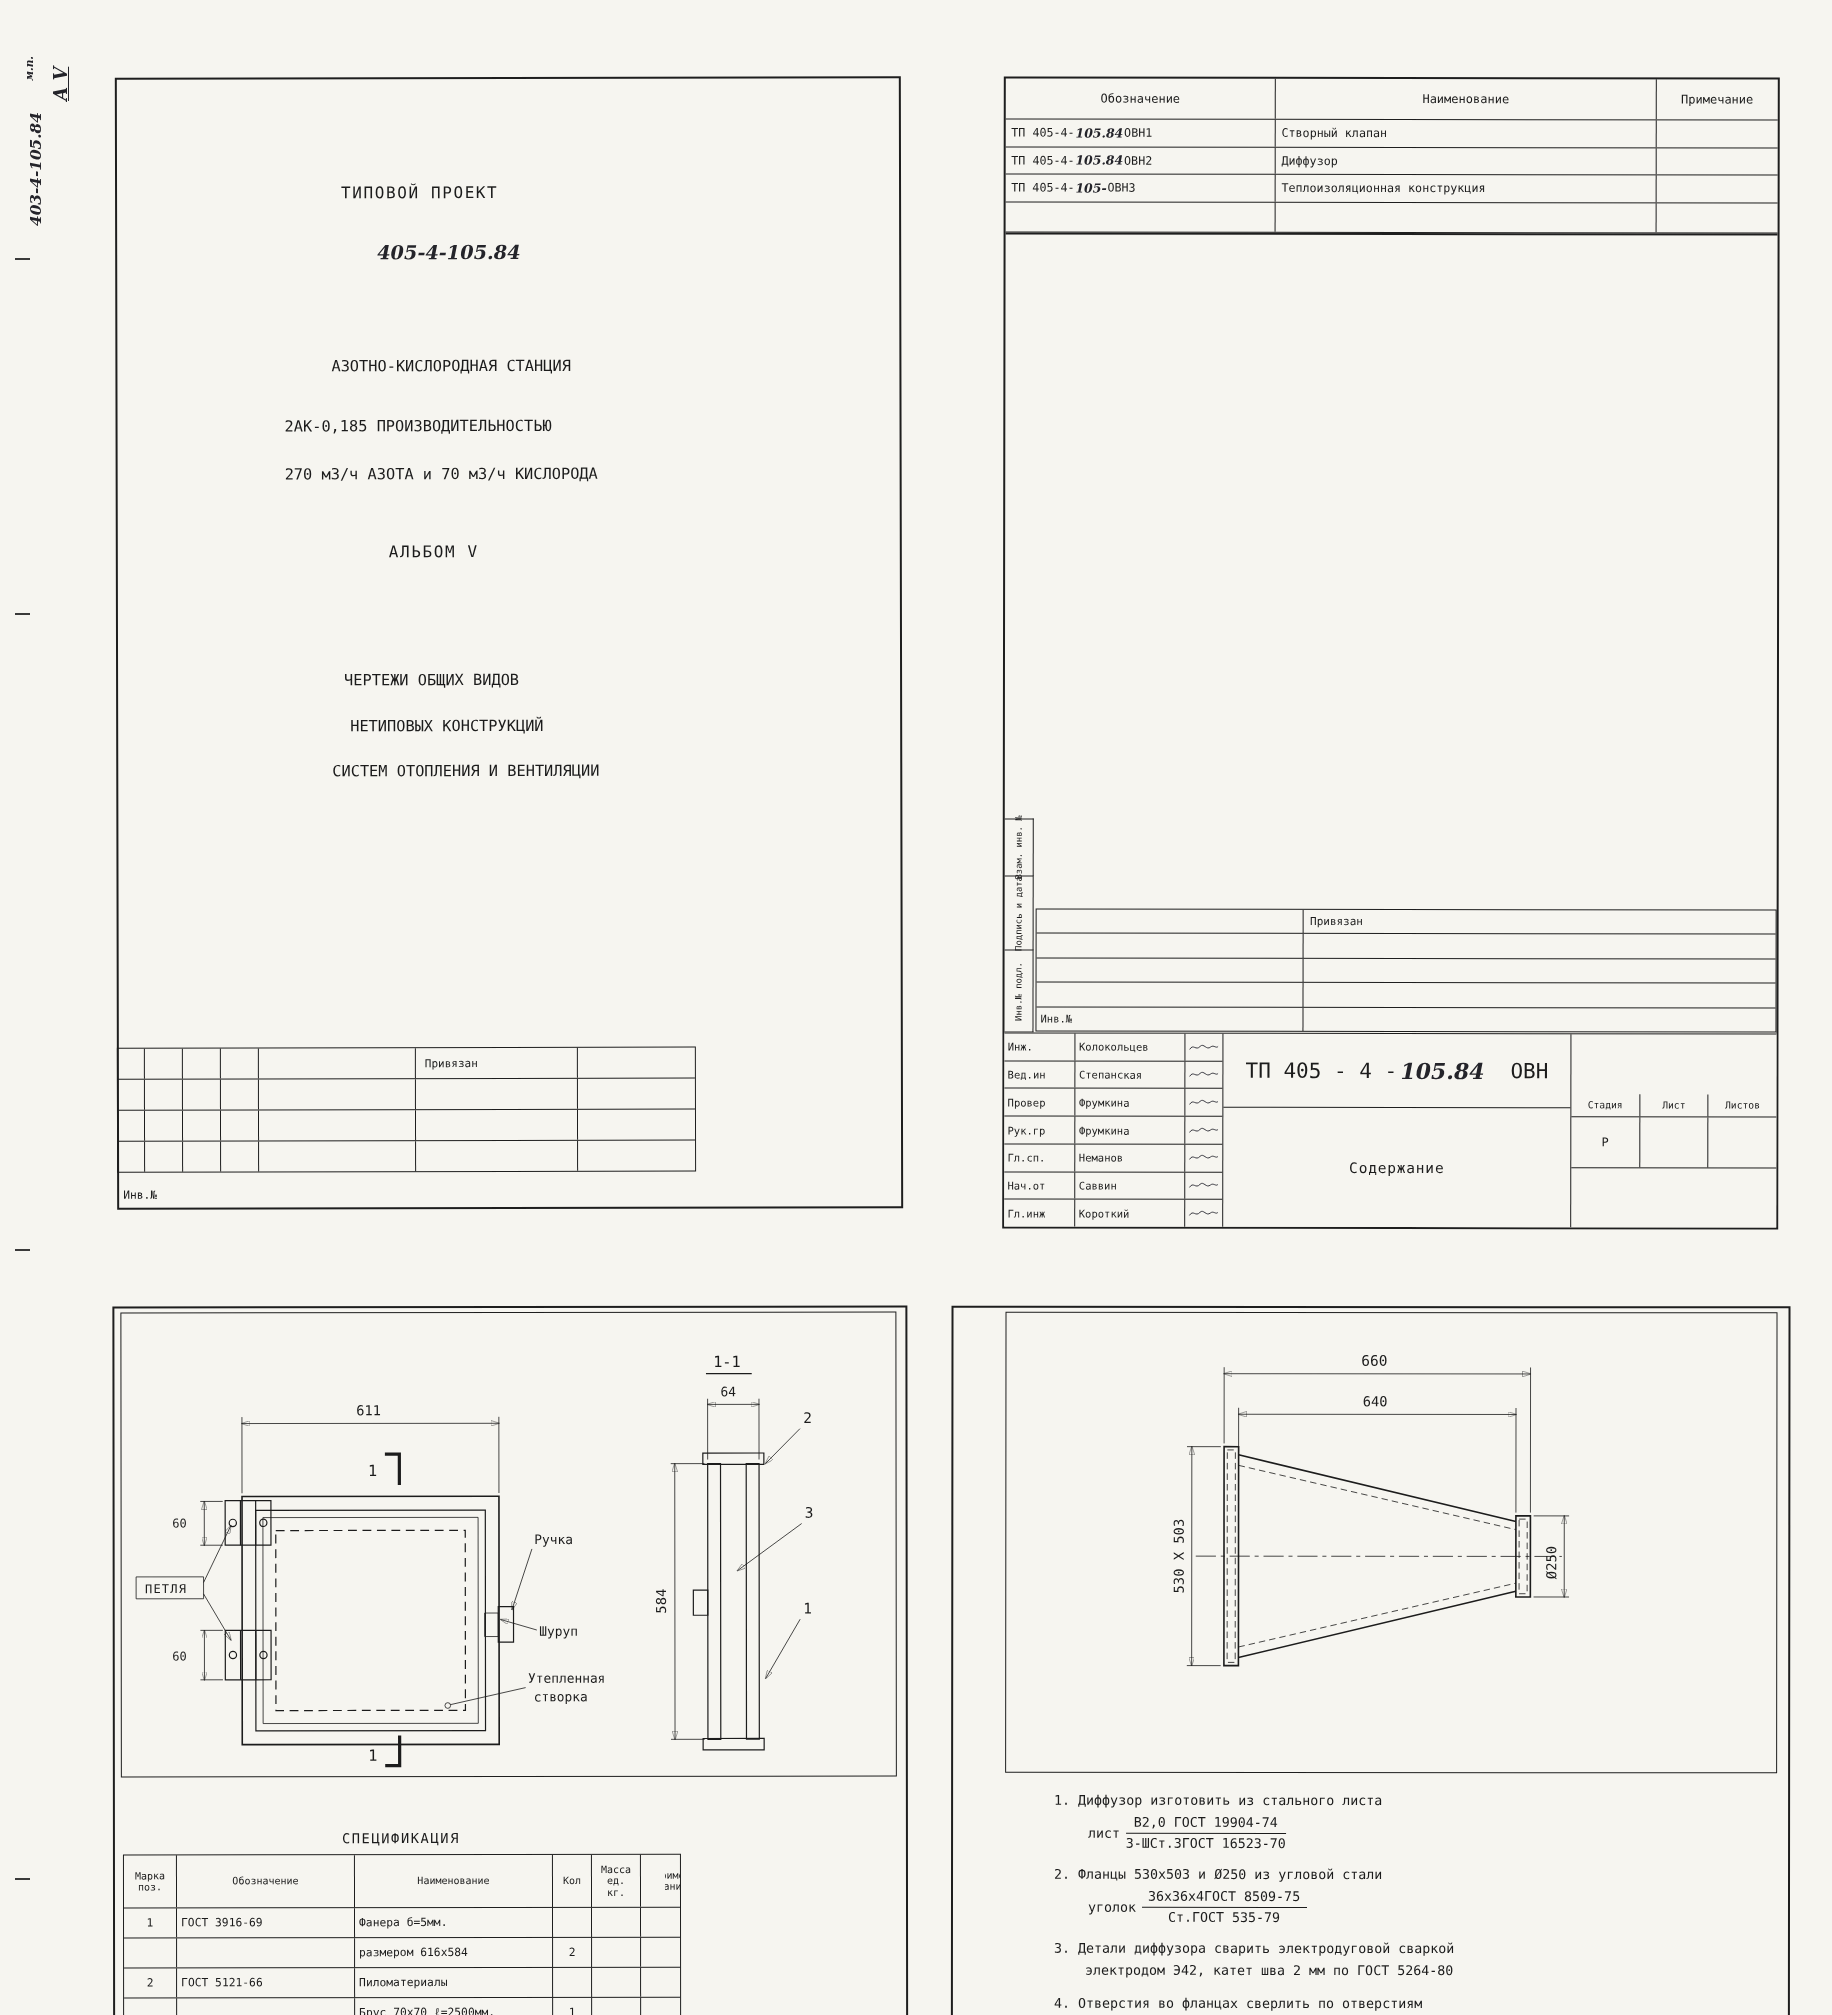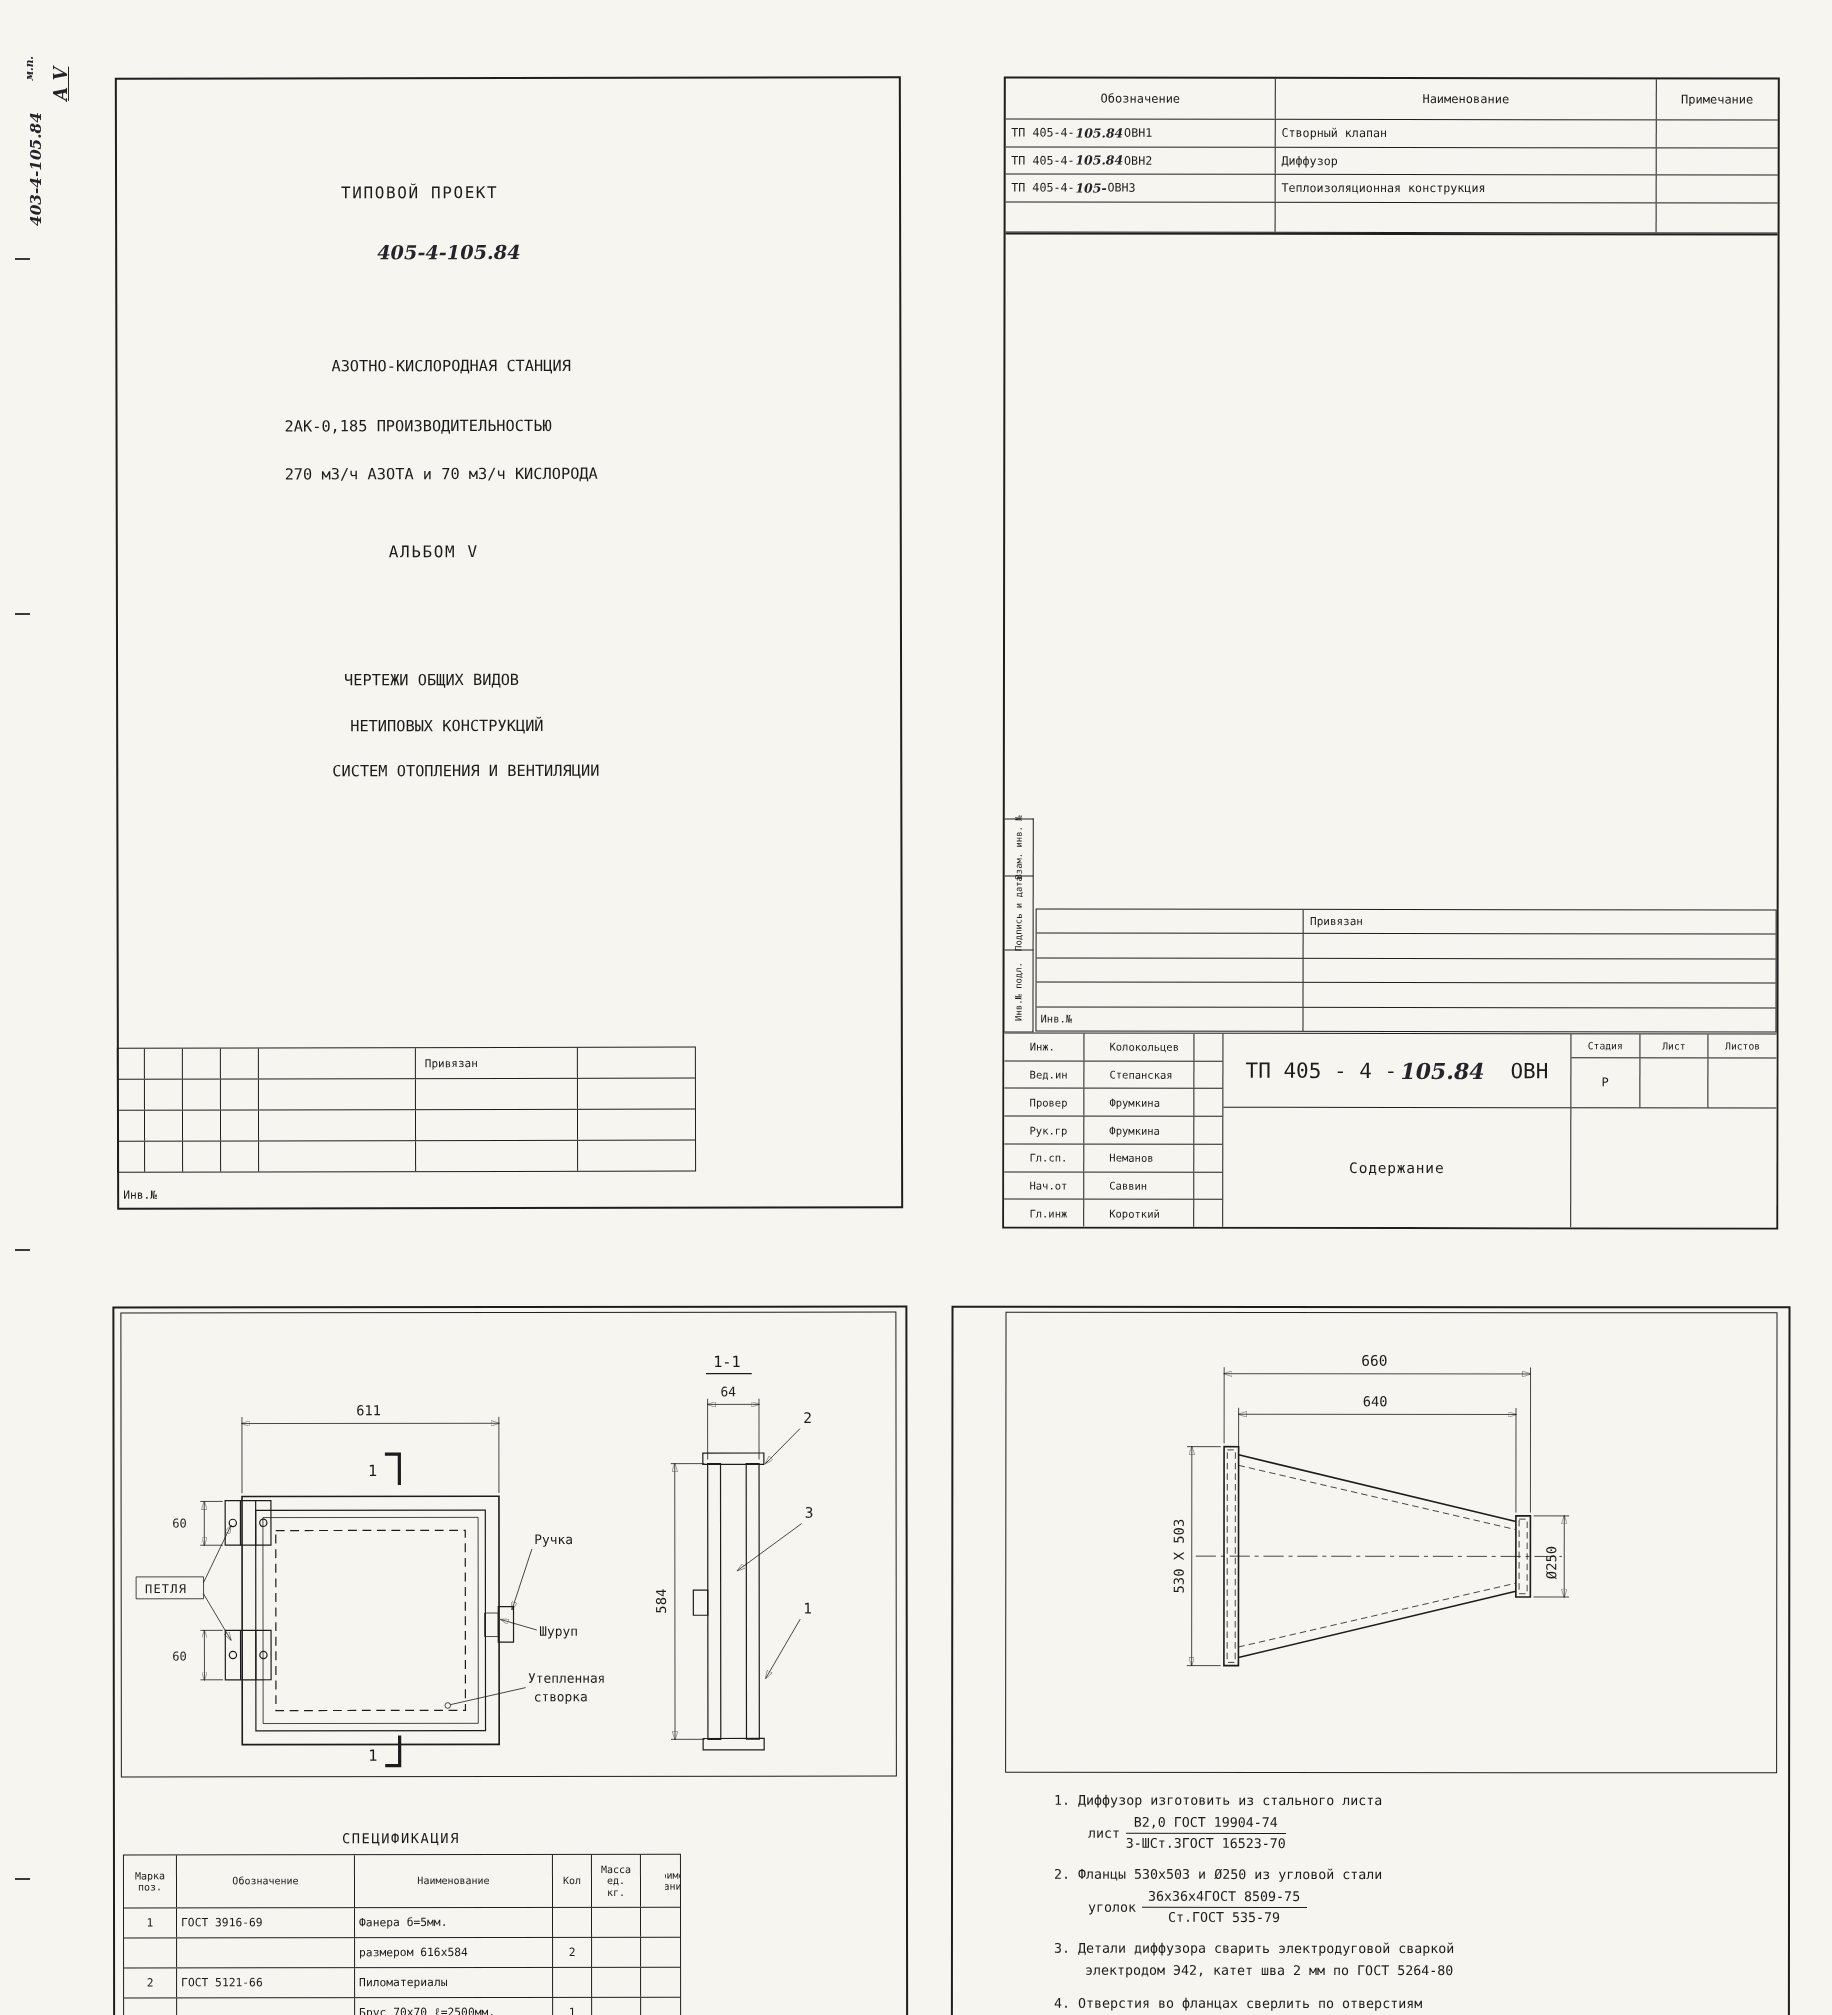--- a/index.html
+++ b/index.html
@@ -38,32 +38,32 @@
   .c2{flex:1;}
   .c3{width:110px;border-right:none;}
   .chead .cc{justify-content:center;font-size:12px;}
   .hwsm{font-size:12.5px;margin:0 0.8px;}
 
   
   .stamp{position:absolute;left:0;right:0;bottom:0;height:193px;border-top:1.6px solid #1e1e1e;display:flex;background:#f6f5f0;}
   .sigs{width:218px;border-right:1.2px solid #1e1e1e;display:flex;flex-direction:column;}
   .sigrow{flex:1;display:flex;border-bottom:0.8px solid #1e1e1e;min-height:0;}
   .sigrow:last-child{border-bottom:none;}
-  .scell{display:flex;align-items:center;padding:0 3.2px;font-size:10.5px;overflow:hidden;white-space:nowrap;margin-left:22px;}
+  .scell{display:flex;align-items:center;padding:0 3.2px;font-size:10.5px;overflow:hidden;white-space:nowrap;}
   .role{width:64px;border-right:0.8px solid #1e1e1e;}
   .nm{width:102px;border-right:0.8px solid #1e1e1e;}
   .sg{flex:1;display:flex;align-items:center;justify-content:center;}
   .sigsvg{width:40px;height:13.7px;}
   .sigsvg path{stroke:#2a2a33;stroke-width:3;fill:none;}
   .docbox{width:347px;border-right:1.2px solid #1e1e1e;display:flex;flex-direction:column;}
   .docnum{height:73px;border-bottom:1.2px solid #1e1e1e;display:flex;align-items:center;justify-content:center;font-size:21px;}
   .docnum .hw{font-size:22px;margin:0 3.2px;}
   .docsfx{margin-left:22.6px;}
   .docname{flex:1;display:flex;align-items:center;justify-content:center;font-size:14.5px;letter-spacing:0.8px;}
-  .rightcol{flex:1;display:flex;flex-direction:column;min-width:0;}
+  .rightcol{flex:1;display:flex;flex-direction:column;min-width:0;justify-content:center;}
   .stage{height:73px;border-bottom:1.2px solid #1e1e1e;display:flex;flex-direction:column;}
   .stagehead{height:22.6px;border-bottom:0.8px solid #1e1e1e;display:flex;}
   .stageval{flex:1;display:flex;}
   .scol{flex:1;border-right:0.8px solid #1e1e1e;display:flex;align-items:center;justify-content:center;font-size:9.7px;overflow:hidden;}
   .scol:last-child{border-right:none;}
   .stageval .scol{font-size:12px;}
   .org{flex:1;display:flex;flex-direction:column;align-items:center;justify-content:center;gap:3.2px;text-align:center;}
   .org1{font-size:11.7px;letter-spacing:0.8px;}
   .org2{font-size:17.3px;letter-spacing:1.2px;font-weight:bold;}
   .org3{font-size:10px;}

